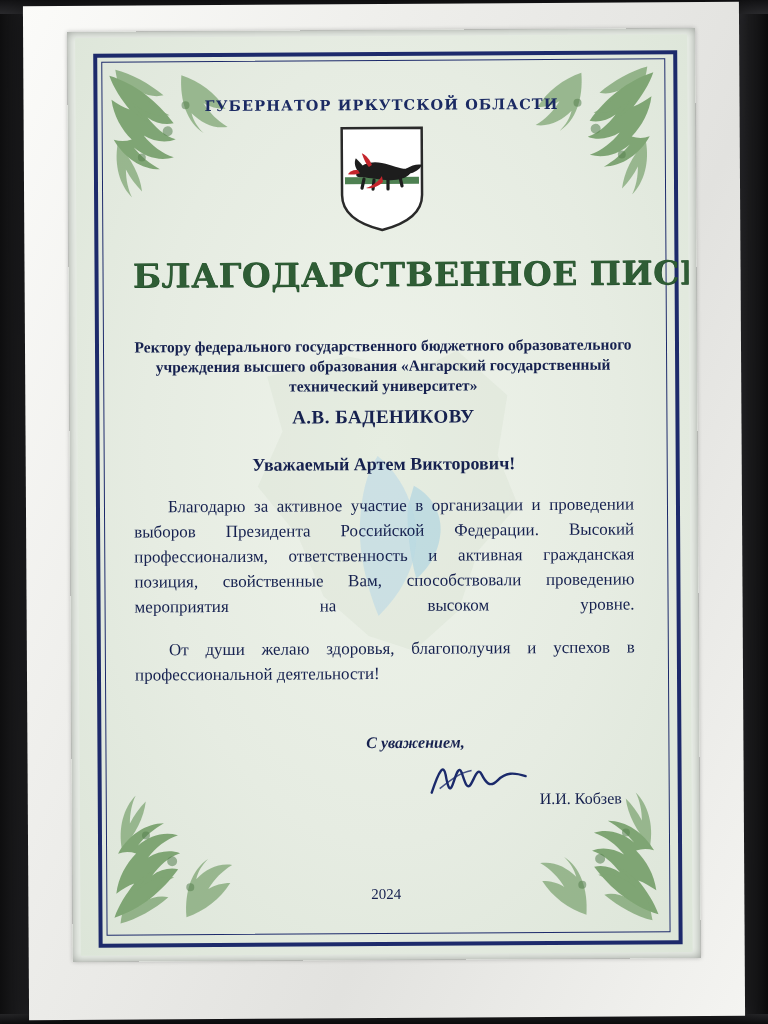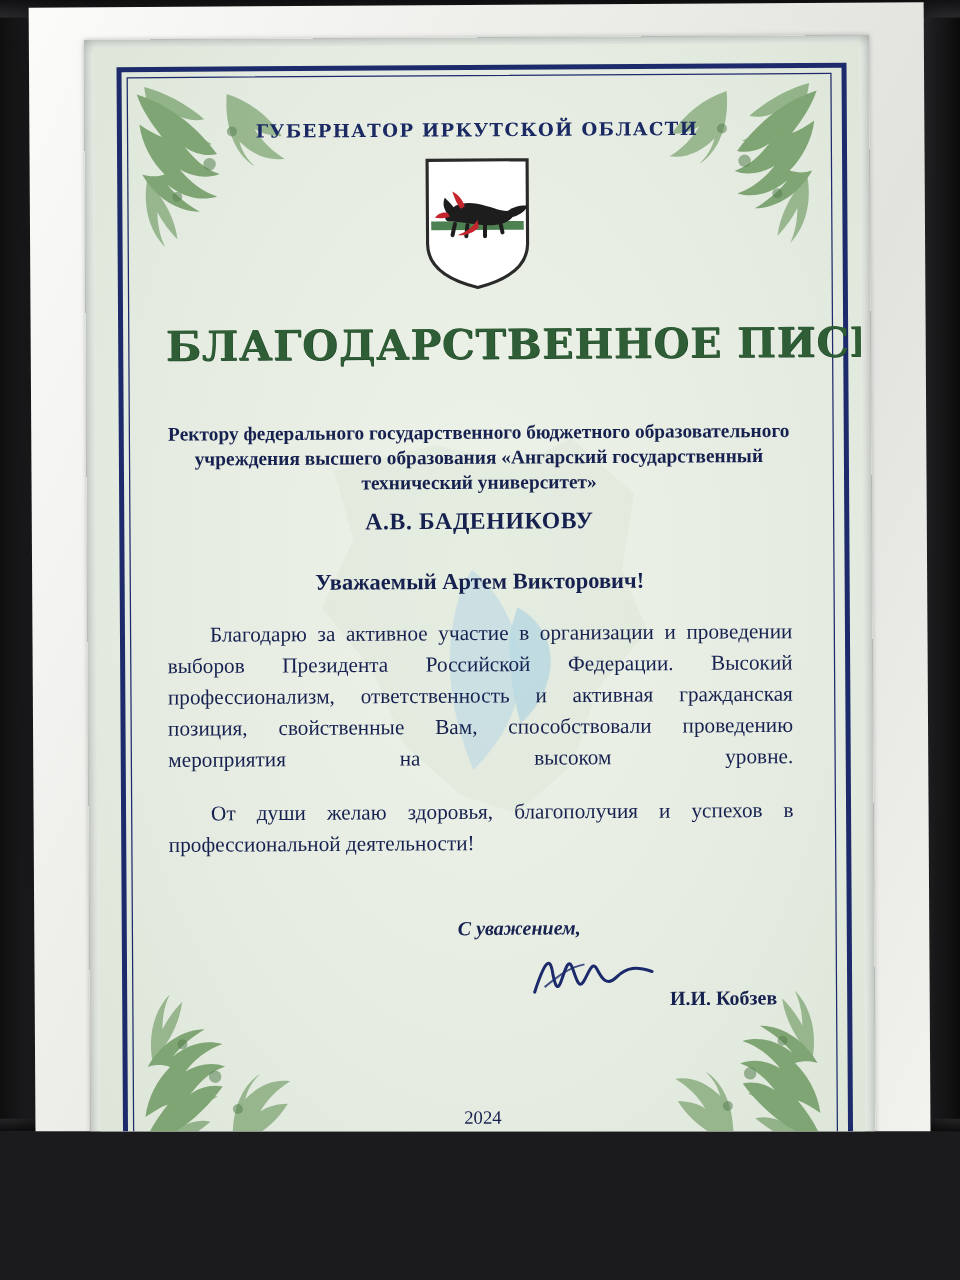--- a/index.html
+++ b/index.html
@@ -11,21 +11,21 @@
     width: 768px;
     height: 1024px;
     overflow: hidden;
     font-family: "Liberation Serif", serif;
   }
 
   
   #photo {
     position: relative;
     width: 768px;
-    height: 905px;
+    height: 1024px;
     background: linear-gradient(125deg, #2b2b2d 0%, #3a3a3c 35%, #242426 70%, #141415 100%);
     overflow: hidden;
   }
   #dark-left {
     position: absolute;
     left: 0; top: 0;
     width: 52px; height: 1024px;
     background: linear-gradient(90deg, #0f0f10 0%, #242427 60%, #34343a 100%);
   }
   #dark-right {
@@ -193,21 +193,21 @@
     margin-top: 6px;
     display: flex;
     justify-content: flex-end;
     align-items: center;
     gap: 6px;
     padding-right: 14px;
     height: 42px;
   }
   #sig-mark { width: 108px; height: 40px; }
   #signer {
-    font-weight: 700;
+    font-weight: 400;
     font-size: 16px;
     font-family: "Liberation Serif", serif;
     color: #16214f;
     margin-top: 42px;
   }
   #year {
     margin-top: 86px;
     font-size: 15px;
     color: #16214f;
     text-align: center;

